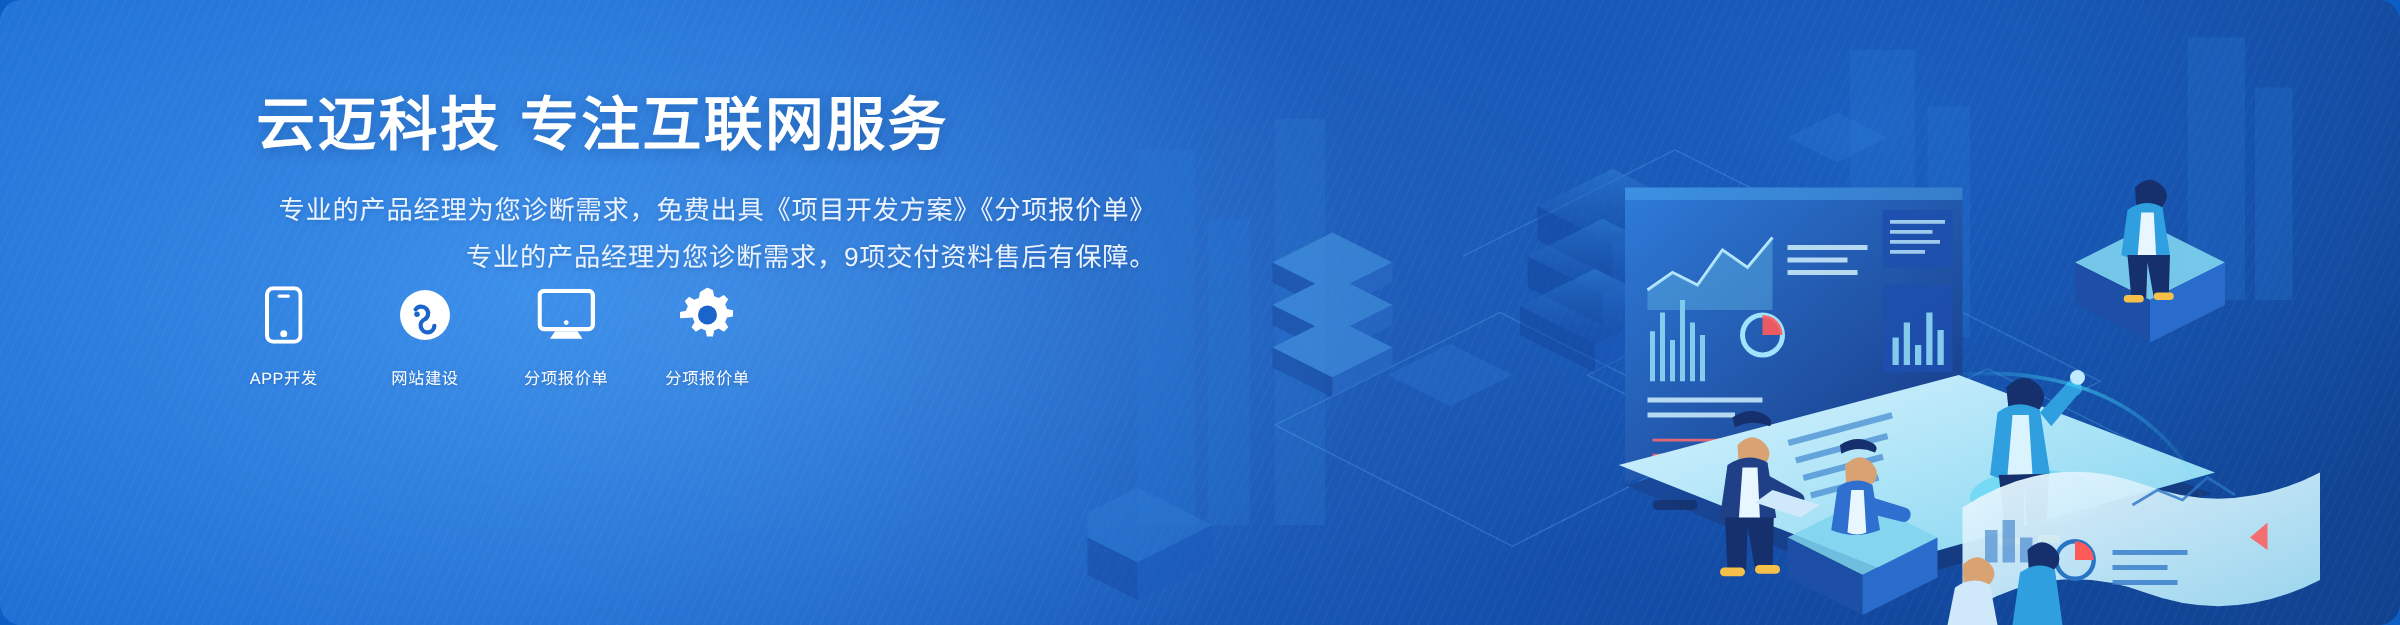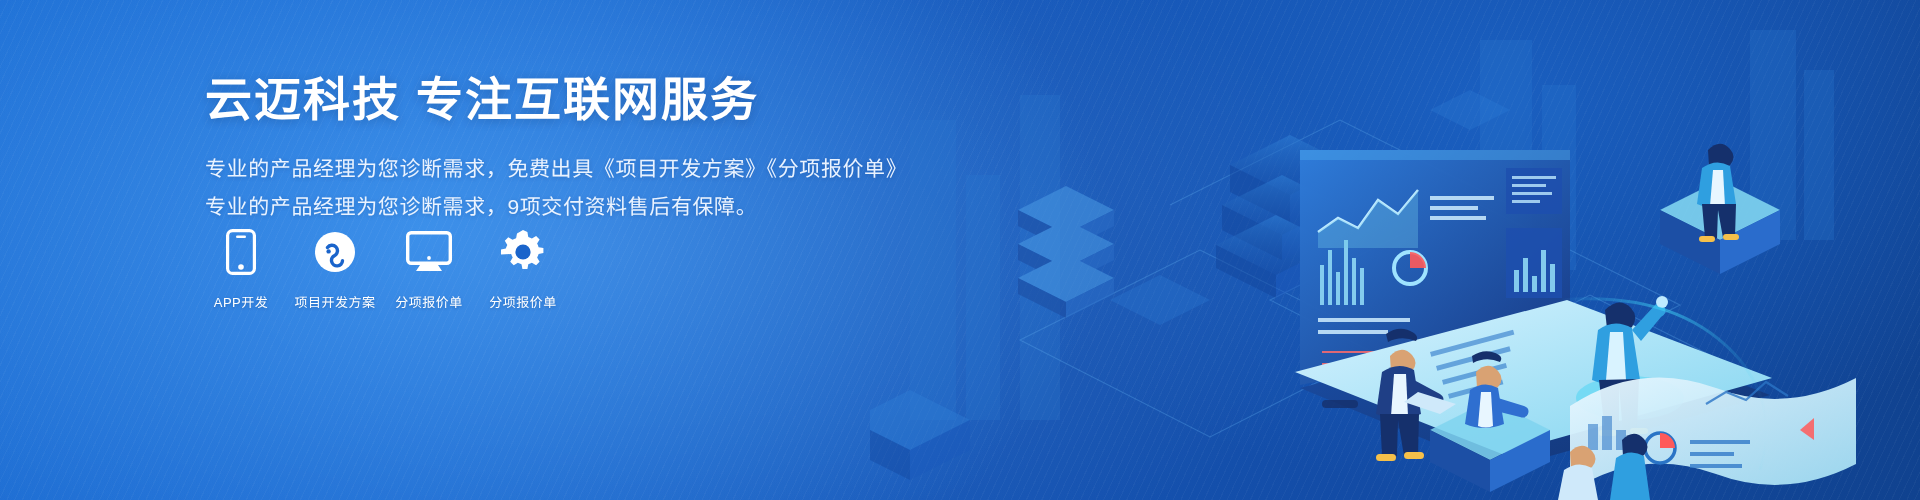--- a/index.html
+++ b/index.html
@@ -7,20 +7,21 @@
   *{box-sizing:border-box;}
   .banner{
     position:relative;
     width:1920px;height:500px;
     overflow:hidden;
     font-family:"Liberation Sans","DejaVu Sans",sans-serif;
     background:
       radial-gradient(ellipse 1100px 700px at 22% 46%, #2b86e8 0%, rgba(43,134,232,0) 62%),
       radial-gradient(ellipse 900px 600px at 78% 20%, #1a5fc0 0%, rgba(26,95,192,0) 65%),
       linear-gradient(110deg,#1f6fd4 0%,#1a64cb 28%,#1657b8 52%,#134ca6 72%,#10428f 100%);
+    border-radius: 17px;
   }
   
   .tex{
     position:absolute;inset:0;
     background-image:repeating-linear-gradient(115deg,rgba(255,255,255,0.035) 0 1px,rgba(255,255,255,0) 1px 7px);
     pointer-events:none;
   }
   .vign{
     position:absolute;inset:0;
     background:radial-gradient(ellipse 1400px 640px at 30% 50%, rgba(255,255,255,0.10) 0%, rgba(255,255,255,0) 58%);
@@ -40,26 +41,27 @@
     text-shadow:0 2px 10px rgba(0,30,80,0.25);
   }
   .sub{
     color:#eaf3ff;
     font-size:21px;
     line-height:1.78;
     letter-spacing:0.6px;
     margin:0;
     white-space:nowrap;
     text-shadow:0 1px 4px rgba(0,30,80,0.20);
+    text-align:right;
   }
 
   
   .services{
-    position:absolute;left:205px;top:228px;
-    display:flex;align-items:center;
+    position:absolute;left:191px;top:228px;
+    display:flex;align-items:center;gap:19px;
   }
   .svc{
     width:72px;
     display:flex;flex-direction:column;align-items:center;
     margin-right:22px;
     cursor:pointer;
   }
   .svc .glyph{
     height:48px;width:48px;
     display:flex;align-items:center;justify-content:center;
@@ -326,21 +328,21 @@
     </div>
 
     <div class="svc">
       <span class="glyph">
         <svg width="42" height="42" viewBox="0 0 42 42">
           <circle cx="21" cy="21" r="20" fill="#fff"></circle>
           <path d="M13.5 16.5 a5.5 5.5 0 1 1 7.5 7.8 a5.5 5.5 0 1 0 7.5 5.4" fill="none" stroke="#1a64cb" stroke-width="3.4" stroke-linecap="round"></path>
           <circle cx="14.6" cy="20.4" r="2.2" fill="#1a64cb"></circle>
         </svg>
       </span>
-      <span class="lbl">项目开发方案</span>
+      <span class="lbl">网站建设</span>
     </div>
 
 
     <div class="svc">
       <span class="glyph">
         <svg width="46" height="42" viewBox="0 0 46 42">
           <rect x="1.7" y="1.7" width="42.6" height="30.6" rx="3.5" fill="none" stroke="#fff" stroke-width="3.4"></rect>
           <circle cx="23" cy="27" r="1.9" fill="#fff"></circle>
           <polygon points="14,34 32,34 36,40 10,40" fill="#fff"></polygon>
         </svg>

